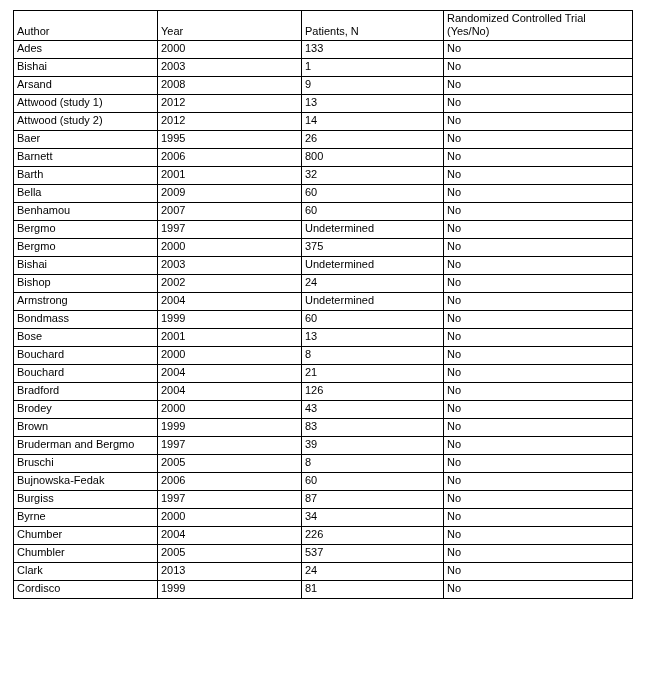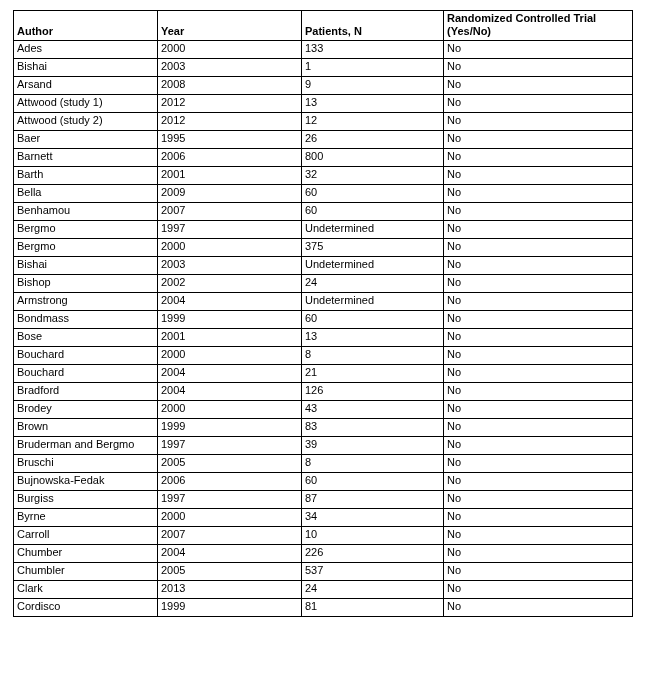--- a/index.html
+++ b/index.html
@@ -36,21 +36,21 @@
   table.study-table th,
   table.study-table td {
     border: 1px solid #000000;
     padding: 1px 3px 2px 3px;
     text-align: left;
     white-space: normal;
     overflow: hidden;
     line-height: 13px;
   }
   table.study-table th {
-    font-weight: bold;
+    font-weight: normal;
     vertical-align: bottom;
     height: 26px;
   }
   table.study-table td {
     vertical-align: top;
     height: 14px; 
     white-space: nowrap;
   }
 </style>
 </head>
@@ -93,21 +93,21 @@
         </tr>
         <tr>
           <td>Attwood (study 1)</td>
           <td>2012</td>
           <td>13</td>
           <td>No</td>
         </tr>
         <tr>
           <td>Attwood (study 2)</td>
           <td>2012</td>
-          <td>12</td>
+          <td>14</td>
           <td>No</td>
         </tr>
         <tr>
           <td>Baer</td>
           <td>1995</td>
           <td>26</td>
           <td>No</td>
         </tr>
         <tr>
           <td>Barnett</td>
@@ -226,26 +226,20 @@
         <tr>
           <td>Burgiss</td>
           <td>1997</td>
           <td>87</td>
           <td>No</td>
         </tr>
         <tr>
           <td>Byrne</td>
           <td>2000</td>
           <td>34</td>
-          <td>No</td>
-        </tr>
-        <tr>
-          <td>Carroll</td>
-          <td>2007</td>
-          <td>10</td>
           <td>No</td>
         </tr>
         <tr>
           <td>Chumber</td>
           <td>2004</td>
           <td>226</td>
           <td>No</td>
         </tr>
         <tr>
           <td>Chumbler</td>

